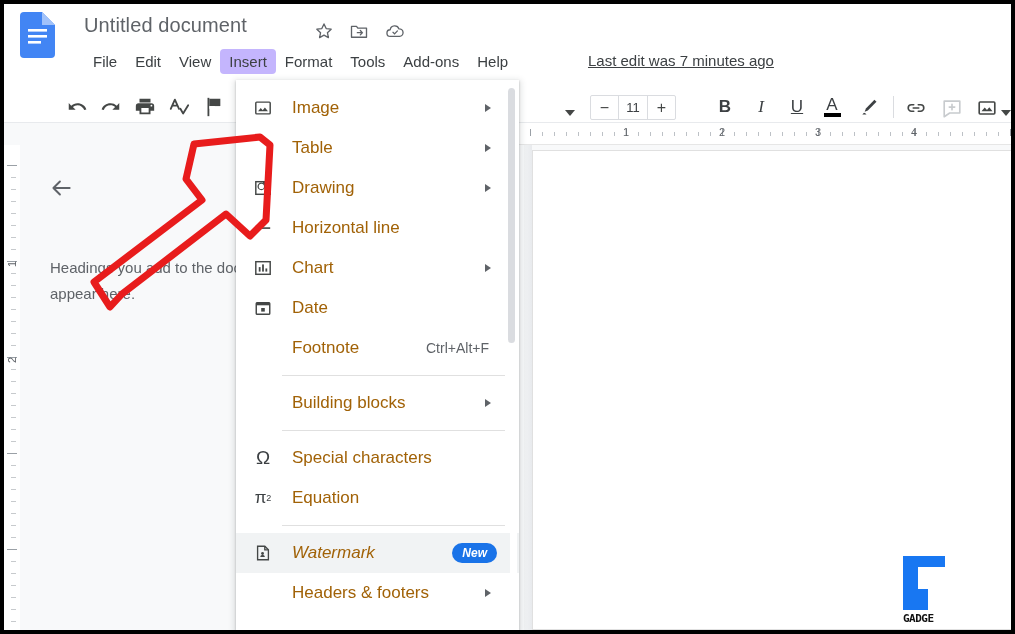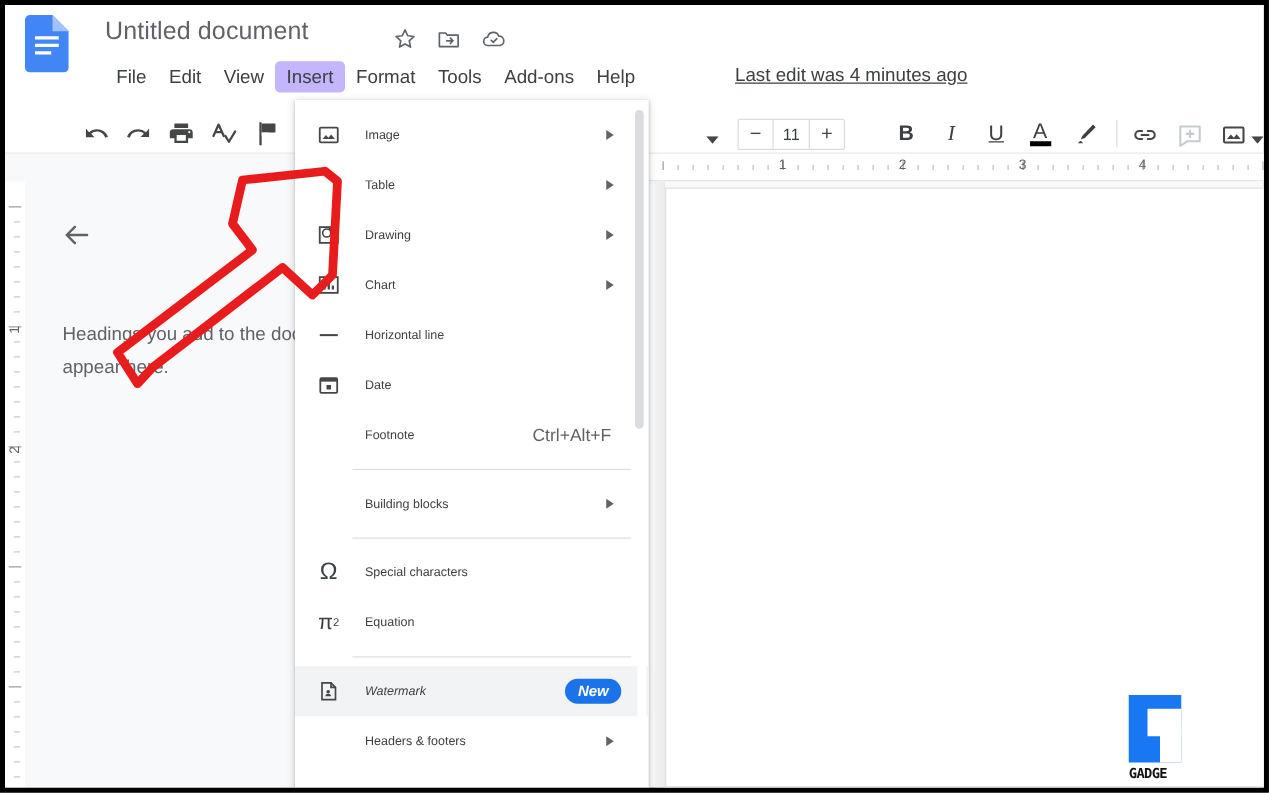--- a/index.html
+++ b/index.html
@@ -176,21 +176,21 @@
   .mi {
     position: relative; height: 40px; display: flex; align-items: center;
     cursor: pointer; padding: 0 0 0 14px;
   }
   .mi.hl { background: #f1f3f4; font-style: italic; }
   .mi-icon {
     width: 26px; height: 22px; flex: none;
     display: flex; align-items: center; justify-content: center;
     color: #444746; margin-right: 16px;
   }
-  .mi-label { font-size: 10px; color: #404040; flex: 1; white-space: nowrap;}
+  .mi-label { font-size: 17px; color: #a16207; flex: 1; white-space: nowrap;}
   .mi-short { font-size: 14px; color: #5f6368; padding-right: 30px; }
   .mi-arrow {
     position: absolute; right: 28px; top: 50%; margin-top: -4px;
     width: 0; height: 0;
     border-left: 6px solid #5f6368;
     border-top: 4px solid transparent;
     border-bottom: 4px solid transparent;
   }
   .mi-badge {
     background: #1a73e8; color: #fff; font-size: 12px; font-weight: bold;
@@ -278,21 +278,21 @@
       <div class="menu-item">File</div>
       <div class="menu-item">Edit</div>
       <div class="menu-item">View</div>
       <div class="menu-item active">Insert</div>
       <div class="menu-item">Format</div>
       <div class="menu-item">Tools</div>
       <div class="menu-item">Add-ons</div>
       <div class="menu-item">Help</div>
     </div>
 
-    <div id="last-edit">Last edit was 4 minutes ago</div>
+    <div id="last-edit">Last edit was 7 minutes ago</div>
   </div>
 
   <div id="toolbar"></div>
 
   <div id="tb-undo" class="tb-icon">
     <svg viewBox="0 0 24 24" width="22" height="22" fill="#444746">
       <path d="M12.5 8c-2.6 0-5 1-6.8 2.6L3 7.5V15h7.5l-3-3A7.7 7.7 0 0 1 12.5 10c3.5 0 6.4 2.3 7.4 5.4l2.3-.7C20.9 10.6 17.1 8 12.5 8z"></path>
     </svg>
   </div>
   <div id="tb-redo" class="tb-icon">
@@ -505,37 +505,37 @@
           <circle cx="8.2" cy="8.2" r="3.6" fill="#fff" stroke="#444746" stroke-width="1.4"></circle>
         </svg>
       </span>
       <span class="mi-label">Drawing</span>
       <span class="mi-arrow"></span>
     </div>
 
     <div class="mi">
       <span class="mi-icon">
         <svg viewBox="0 0 20 20" width="18" height="18">
+            <rect x="2" y="9.2" width="16" height="1.8" fill="#444746"></rect>
+          </svg>
+      </span>
+      <span class="mi-label">Horizontal line</span>
+    </div>
+
+    <div class="mi">
+      <span class="mi-icon">
+        <svg viewBox="0 0 20 20" width="18" height="18">
           <rect x="2" y="3" width="16" height="14" fill="none" stroke="#444746" stroke-width="1.6"></rect>
           <rect x="5.3" y="9" width="2" height="5" fill="#444746"></rect>
           <rect x="9" y="6" width="2" height="8" fill="#444746"></rect>
           <rect x="12.7" y="10.5" width="2" height="3.5" fill="#444746"></rect>
         </svg>
       </span>
       <span class="mi-label">Chart</span>
       <span class="mi-arrow"></span>
-    </div>
-
-    <div class="mi">
-      <span class="mi-icon">
-        <svg viewBox="0 0 20 20" width="18" height="18">
-            <rect x="2" y="9.2" width="16" height="1.8" fill="#444746"></rect>
-          </svg>
-      </span>
-      <span class="mi-label">Horizontal line</span>
     </div>
 
     <div class="mi">
       <span class="mi-icon">
         <svg viewBox="0 0 20 20" width="18" height="18">
           <rect x="2.5" y="4" width="15" height="13" rx="1" fill="none" stroke="#444746" stroke-width="1.6"></rect>
           <rect x="2.5" y="4" width="15" height="3" fill="#444746"></rect>
           <rect x="8" y="10" width="4" height="4" fill="#444746"></rect>
         </svg>
       </span>

